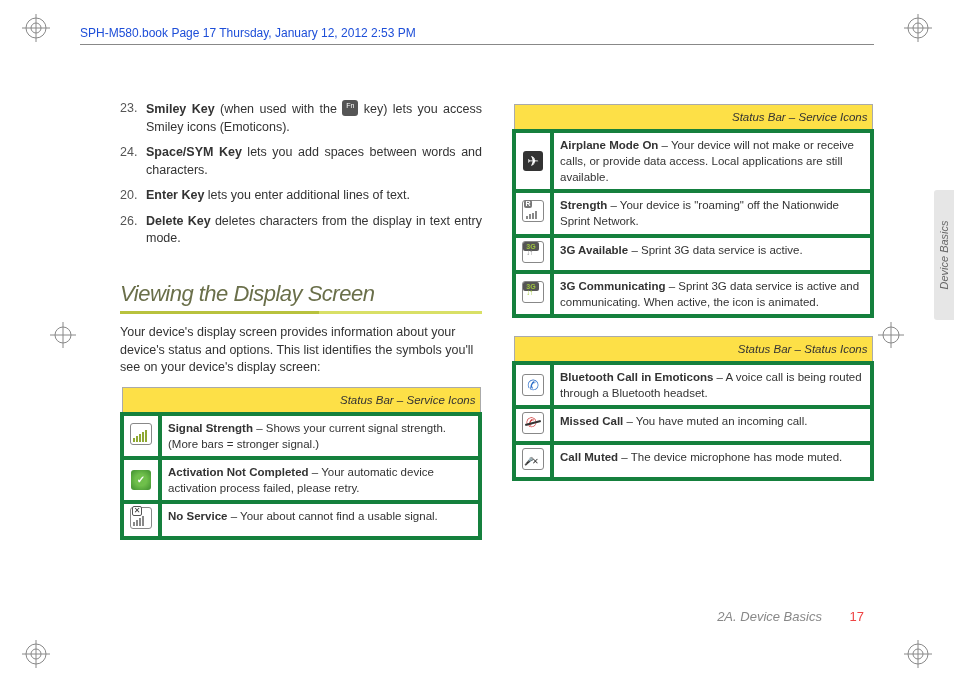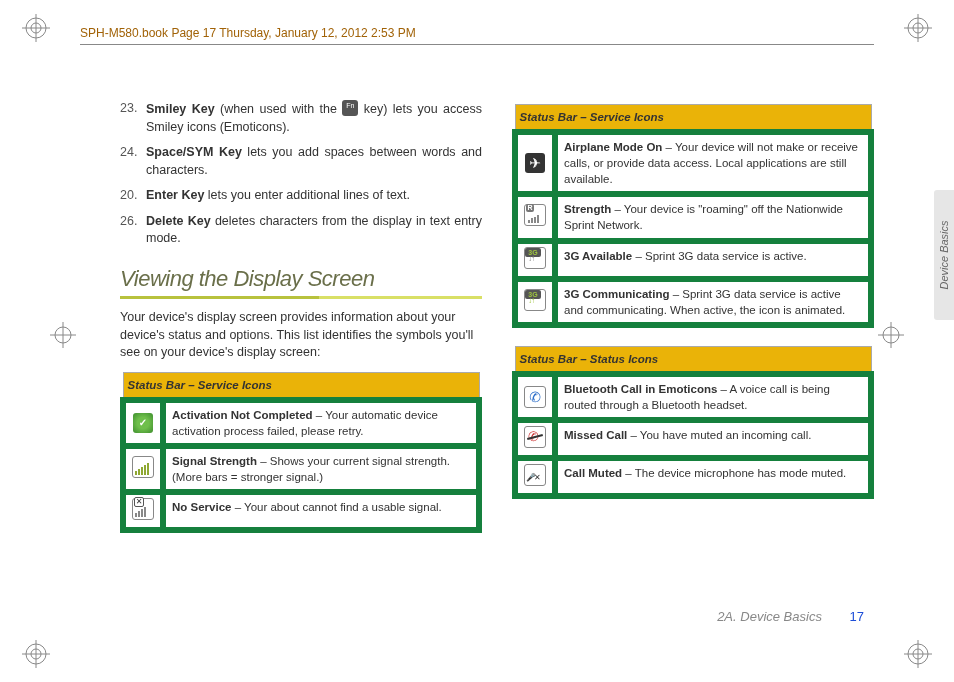--- a/index.html
+++ b/index.html
@@ -29,21 +29,21 @@
   .tr-crop { top: 322px; right: 50px; }
   .top-target-left { top: 14px; left: 22px; }
   .top-target-right { top: 14px; right: 22px; }
   .bot-target-left { bottom: 14px; left: 22px; }
   .bot-target-right { bottom: 14px; right: 22px; }
   .header-line {
     position: absolute;
     top: 26px;
     left: 80px;
     font-size: 12px;
-    color: #a16207;
+    color: #1d4ed8;
     text-align: right;
   }
   .header-rule {
     position: absolute;
     top: 44px;
     left: 80px;
     right: 80px;
     border-top: 1px solid #888;
   }
   .page-area {
@@ -87,44 +87,44 @@
     text-align: center;
     font-size: 7px;
     color: #fff;
   }
   h2.section-title {
     font-family: Arial, Helvetica, sans-serif;
     font-weight: normal;
     font-style: italic;
     font-size: 22px;
     color: #6a6f4a;
-    margin: 16px 0 2px 0;
+    margin: 31px 0 2px 0;
     letter-spacing: -0.5px;
   }
   .section-rule {
     height: 3px;
     background: linear-gradient(to right, #b8c23d 0%, #b8c23d 55%, #d9e066 55%, #d9e066 100%);
     margin-bottom: 10px;
   }
   table.icon-table {
     width: 100%;
     border-collapse: collapse;
     font-size: 11.5px;
     margin-bottom: 18px;
   }
   table.icon-table th {
-    background: #eab308;
+    background: #fde047;
     font-style: italic;
-    font-weight: bold;
-    text-align: left;
+    font-weight: normal;
+    text-align: right;
     padding: 4px;
     border: 1px solid #aaa;
   }
   table.icon-table td {
-    border: 6px solid #15803d;
+    border: 4px solid #15803d;
     padding: 4px 6px;
     vertical-align: top;
   }
   table.icon-table td.icon-cell {
     width: 28px;
     text-align: center;
     vertical-align: middle;
     padding: 3px;
   }
   .icon-box {
@@ -292,21 +292,21 @@
     position: absolute;
     bottom: 58px;
     right: 90px;
     font-size: 13px;
     font-style: italic;
     color: #888;
   }
   .footer .pnum {
     font-style: normal;
     margin-left: 24px;
-    color: #1d4ed8;
+    color: #ef4444;
   }
 </style>
 </head>
 <body>
 
 <div class="reg-target top-target-left">
   <svg viewBox="0 0 28 28">
       <circle cx="14" cy="14" r="10" fill="none" stroke="#888"></circle>
       <circle cx="14" cy="14" r="5" fill="none" stroke="#888"></circle>
       <line x1="0" y1="14" x2="28" y2="14" stroke="#888"></line>
@@ -395,26 +395,26 @@
     <div class="section-rule"></div>
 
     <p style="margin:0 0 10px 0;">Your device's display screen provides information about your device's status and options. This list identifies the symbols you'll see on your device's display screen:</p>
 
     <table class="icon-table">
       <tbody>
           <tr>
             <th colspan="2">Status Bar – Service Icons</th>
           </tr>
       <tr>
+        <td class="icon-cell"><span class="icon-box icon-signal"></span></td>
+        <td><b>Signal Strength</b><span> – Shows your current signal strength. (More bars = stronger signal.)</span></td>
+      </tr>
+      <tr>
         <td class="icon-cell"><span class="icon-box icon-activation"></span></td>
         <td><b>Activation Not Completed</b><span> – Your automatic device activation process failed, please retry.</span></td>
-      </tr>
-      <tr>
-        <td class="icon-cell"><span class="icon-box icon-signal"></span></td>
-        <td><b>Signal Strength</b><span> – Shows your current signal strength. (More bars = stronger signal.)</span></td>
       </tr>
       <tr>
         <td class="icon-cell"><span class="icon-box icon-noservice"></span></td>
         <td><b>No Service</b><span> – Your about cannot find a usable signal.</span></td>
       </tr>
     </tbody>
       </table>
 
   </div>
 

